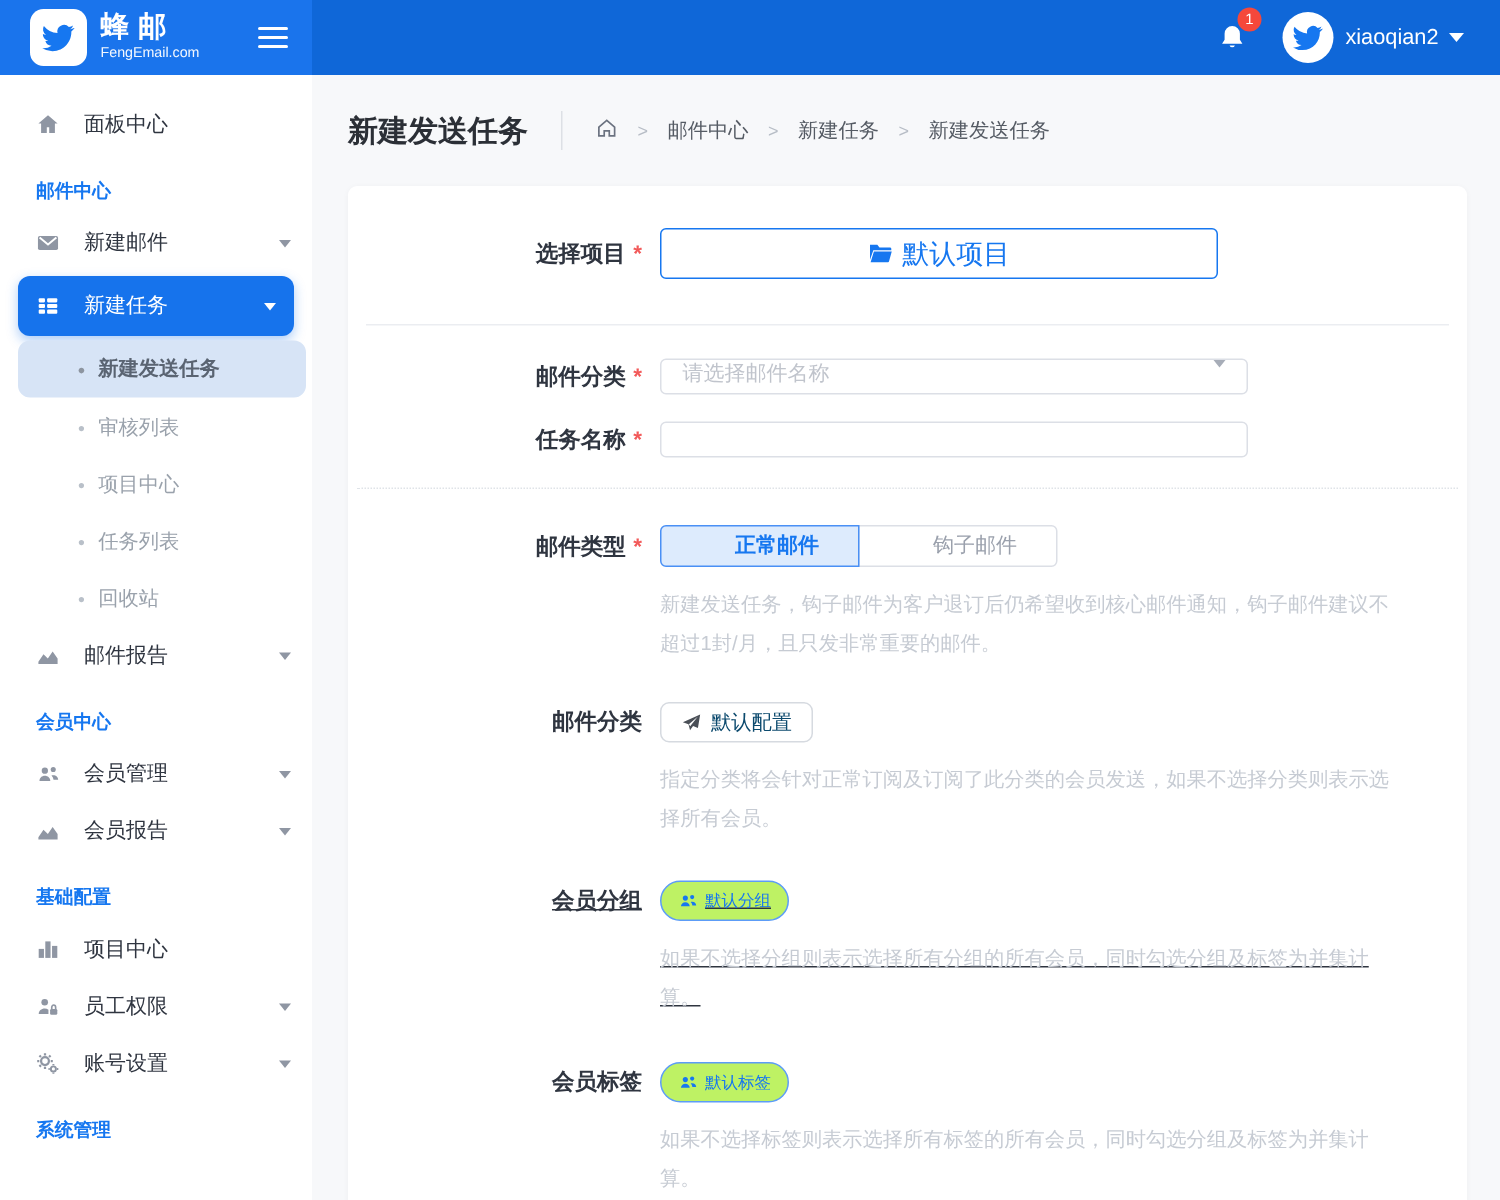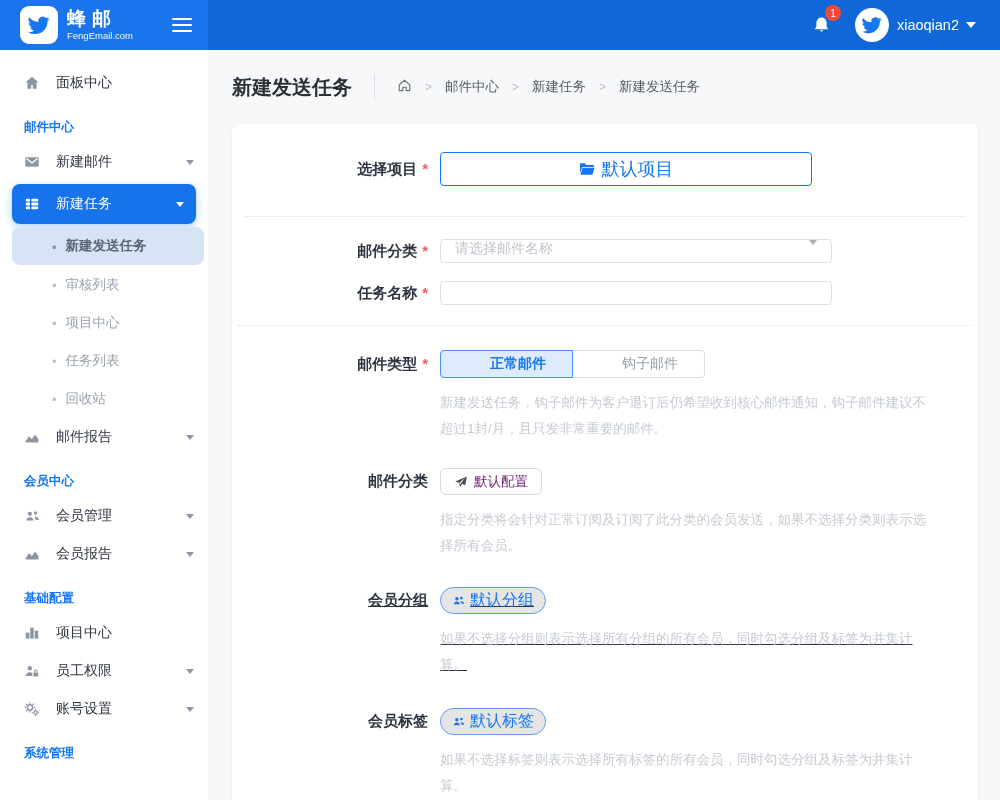--- a/index.html
+++ b/index.html
@@ -57,22 +57,22 @@
   .btn-project { width:372px; height:34px; border:1.5px solid #1677f0; border-radius:4px; background:#fff; color:#1677f0; font-size:18px; display:flex; align-items:center; justify-content:center; gap:7px; cursor:pointer; margin-top:0; }
   .select, .input { width:392px; height:24px; border:1px solid #dcdfe6; border-radius:4px; background:#fff; display:flex; padding:0 14px; font-size:14px; }
   .select { color:#c0c4cc; cursor:pointer; justify-content:space-between; }
   .select .caret { color:#a7adb8; }
   .input input { border:none; outline:none; width:100%; height:100%; font-size:14px; font-family:inherit; }
   .toggle { display:inline-flex; cursor:pointer; }
   .toggle .tbtn { width:133px; height:28px; display:flex; align-items:center; justify-content:center; font-size:14px; border:1px solid #dcdfe6; background:#fff; color:#9aa0ac;padding-left:23px; }
   .toggle .tbtn:first-child { border-radius:4px 0 0 4px; }
   .toggle .tbtn:last-child { border-radius:0 4px 4px 0; margin-left:-1px; }
   .toggle .tbtn.on { border-color:#4a90f5; background:#ddebfd; color:#1677f0; font-weight:bold; z-index:1; }
-  .btn-config { height:27px; padding:0 13px; border:1px solid #d6dae0; border-radius:6px; background:#fff; color:#701a75; font-size:13.5px; display:inline-flex; align-items:center; gap:6px; cursor:pointer; }
-  .pill { height:27px; padding:0 11px; border:1px solid #5c9cf7; border-radius:14px; background:#e5e5e5; color:#1677f0; font-size:16px; display:inline-flex; align-items:center; gap:4px; cursor:pointer; }
+  .btn-config { height:27px; padding:0 13px; border:1px solid #d6dae0; border-radius:6px; background:#fff; color:#0c4a6e; font-size:13.5px; display:inline-flex; align-items:center; gap:6px; cursor:pointer; }
+  .pill { height:27px; padding:0 11px; border:1px solid #5c9cf7; border-radius:14px; background:#bef264; color:#1677f0; font-size:11px; display:inline-flex; align-items:center; gap:4px; cursor:pointer; }
   .mt-row { margin-top:22px; }
 </style>
 </head>
 <body>
 
 <header class="topbar">
   <div class="brand">
     <div class="logo">
       <svg width="26" height="26" viewBox="0 0 24 24">
           <path fill="#1677f0" d="M21.5 6.2c-.7.3-1.5.6-2.3.7a4.1 4.1 0 0 0 1.8-2.3c-.8.5-1.7.8-2.6 1a4.1 4.1 0 0 0-7 3.7A11.6 11.6 0 0 1 3 4.9a4.1 4.1 0 0 0 1.3 5.5c-.7 0-1.3-.2-1.9-.5v.1c0 2 1.4 3.6 3.3 4-.6.2-1.2.2-1.8.1a4.1 4.1 0 0 0 3.8 2.9A8.3 8.3 0 0 1 2 18.6a11.7 11.7 0 0 0 6.3 1.8c7.5 0 11.6-6.2 11.6-11.6v-.5c.8-.6 1.5-1.3 2-2.1z"></path>

